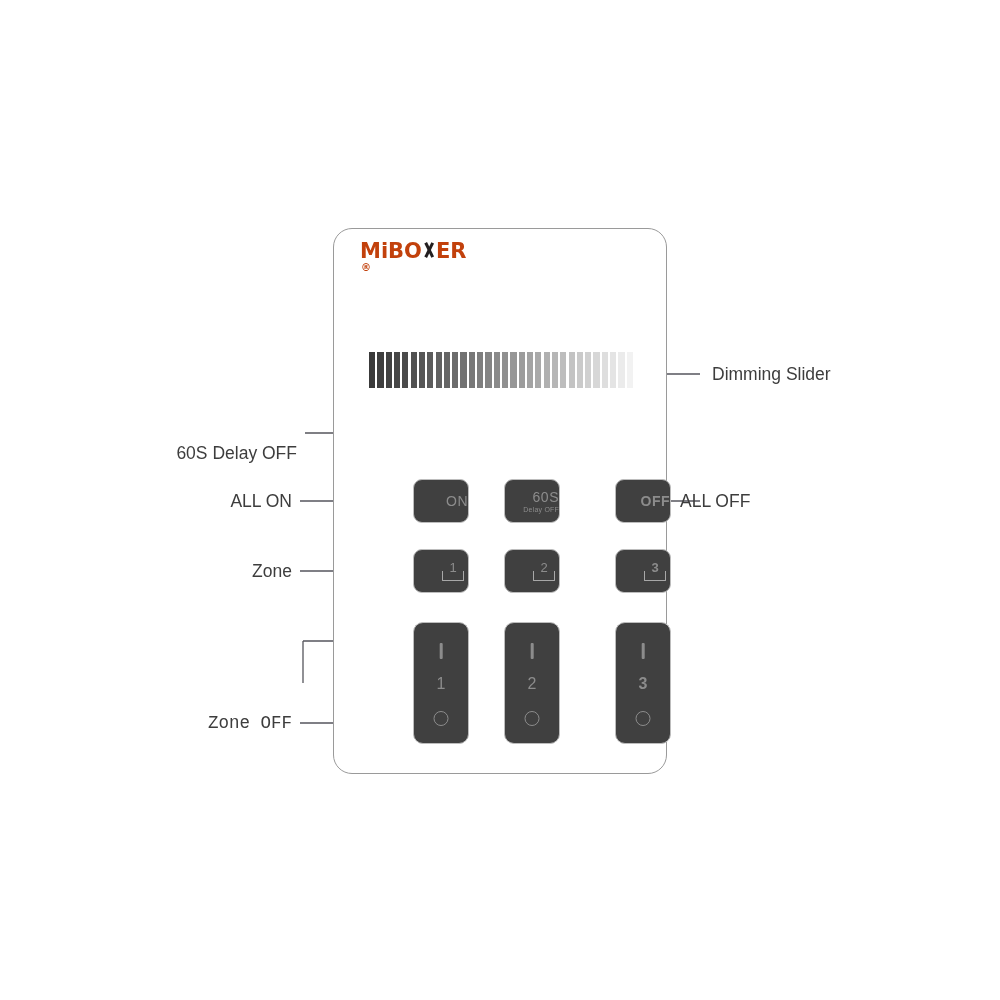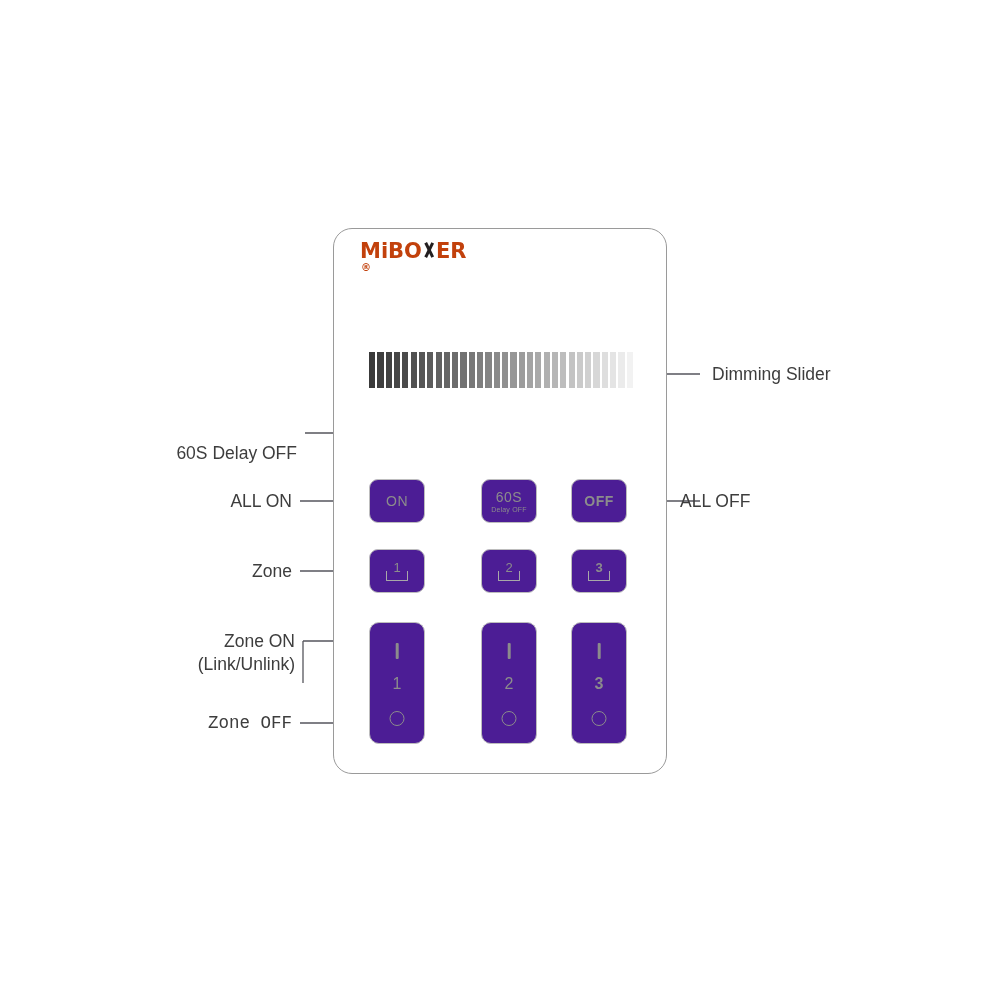--- a/index.html
+++ b/index.html
@@ -105,34 +105,35 @@
     margin-right: 2.1px;
   }
   #slider .bar:last-child { margin-right: 0; }
 
   
   .key {
     position: absolute;
     box-sizing: border-box;
     border: 1.2px solid #bdbdbd;
     border-radius: 9px;
-    background: #4c1d95;
+    background: #404040;
     display: flex;
     flex-direction: column;
-    align-items: center;
+    align-items: flex-end;
     justify-content: center;
     color: #8c8c8c;
+    margin-left: 44px;
   }
 
   .key-row1 { top: 479px; width: 56px; height: 44px; }
   .key-row2 { top: 549px; width: 56px; height: 44px; }
   .key-zone { top: 622px; width: 56px; height: 122px; border-radius: 10px; }
 
   .col1 { left: 369px; }
-  .col2 { left: 481px; }
+  .col2 { left: 460px; }
   .col3 { left: 571px; font-weight: bold; }
 
   .key .lbl-main {
     font-size: 14px;
     letter-spacing: 0.5px;
     color: #8c8c8c;
     font-family: "Liberation Sans", sans-serif;
   }
   .key .lbl-sub {
     font-size: 7px;
@@ -342,20 +343,16 @@
   <div class="callout right" style="left:712px; top:363px;">Dimming Slider</div>
 
   <div class="callout left" style="right:703px; top:422px;margin-top:20px;">60S Delay OFF</div>
 
   <div class="callout left" style="right:708px; top:490px;">ALL ON</div>
 
   <div class="callout right" style="left:680px; top:490px;">ALL OFF</div>
 
   <div class="callout left" style="right:708px; top:560px;">Zone</div>
 
-  <div class="callout left" style="right:705px; top:630px;">
-    <div>Zone ON</div>
-    <div>(Link/Unlink)</div>
-  </div>
 
   <div class="callout left" style="right:708px; top:712px;font-family:Liberation Mono, monospace;">Zone OFF</div>
 
 </div>
 
 </body></html>

